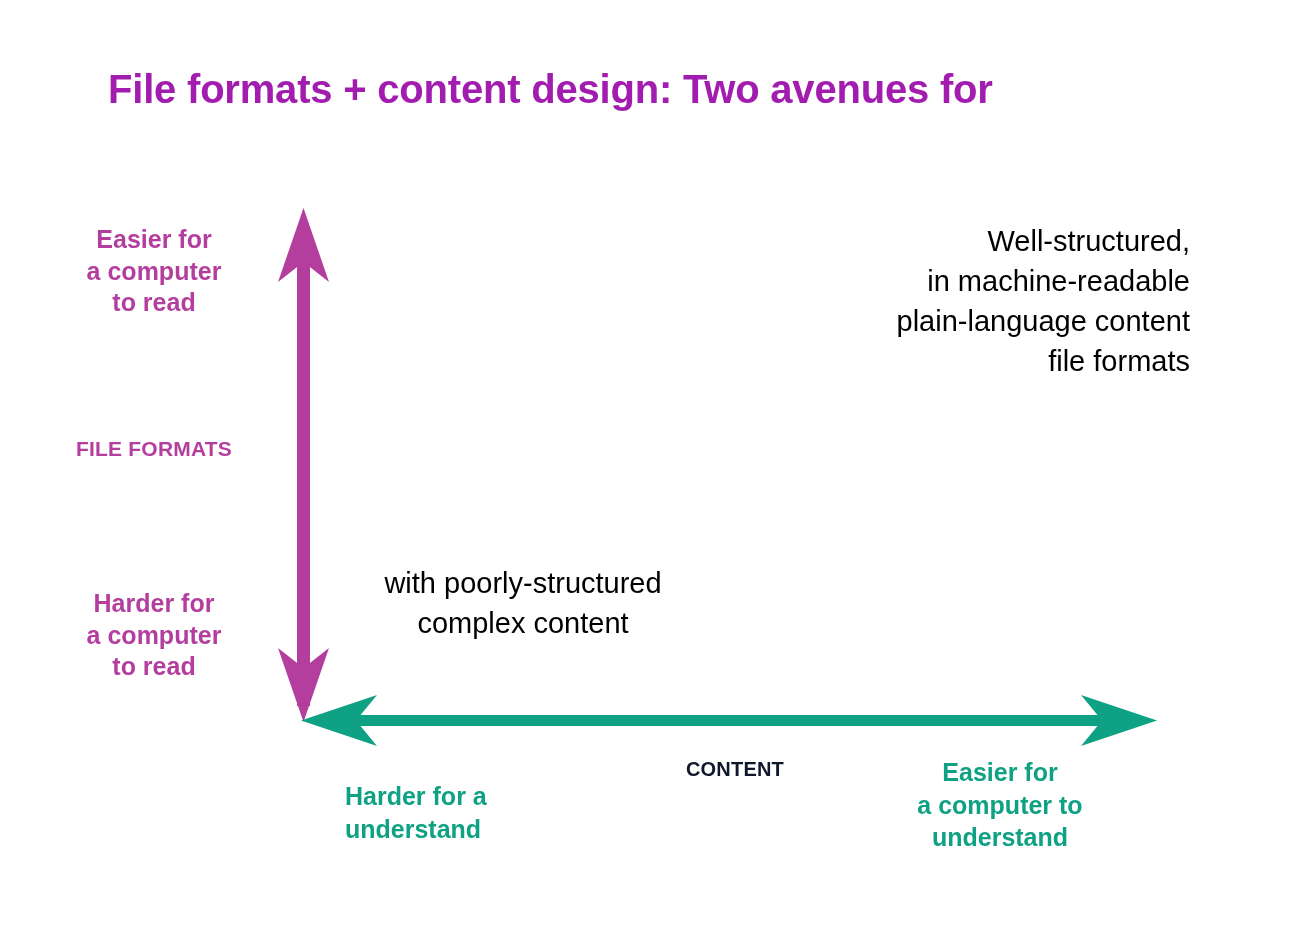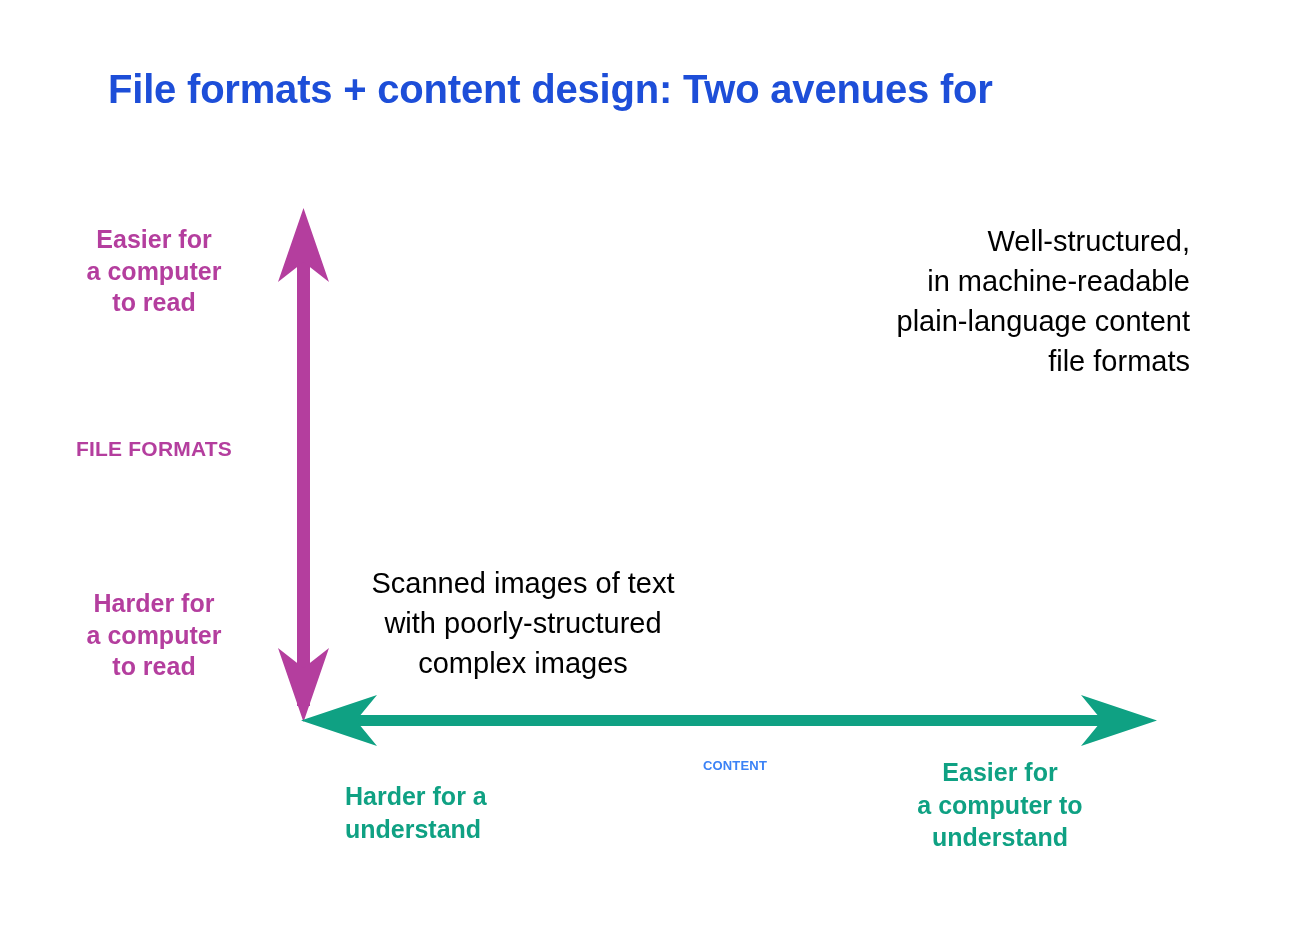--- a/index.html
+++ b/index.html
@@ -22,21 +22,21 @@
 
   
   #title {
     position: absolute;
     left: 108px;
     top: 64px;
     width: 1060px;
     font-size: 40px;
     font-weight: bold;
     line-height: 1.28;
-    color: #1d4ed8;
+    color: #a21caf;
     letter-spacing: -0.2px;
   }
   #title .tline { display: block; }
 
   
   #axes {
     position: absolute;
     left: 0;
     top: 0;
     width: 1292px;
@@ -94,24 +94,24 @@
     top: 756px;
     width: 270px;
     text-align: center;
   }
   #h-axis-name {
     position: absolute;
     left: 620px;
     top: 758px;
     width: 230px;
     text-align: center;
-    font-size: 13px;
+    font-size: 20px;
     font-weight: bold;
     letter-spacing: 0.2px;
-    color: #3b82f6;
+    color: #0f172a;
   }
 
   
   .quad-text {
     position: absolute;
     color: #000000;
     font-size: 29px;
     line-height: 1.38;
     text-align: center;
   }
@@ -185,18 +185,17 @@
   </div>
 
   <div class="quad-text" id="quad-upper-right">
     <span class="ln">Well-structured,</span>
     <span class="ln">in machine-readable</span>
     <span class="ln">plain-language content</span>
     <span class="ln">file formats</span>
   </div>
 
   <div class="quad-text" id="quad-lower-left">
-    <span class="ln">Scanned images of text</span>
     <span class="ln">with poorly-structured</span>
-    <span class="ln">complex images</span>
+    <span class="ln">complex content</span>
   </div>
 
 </div>
 
 </body></html>

